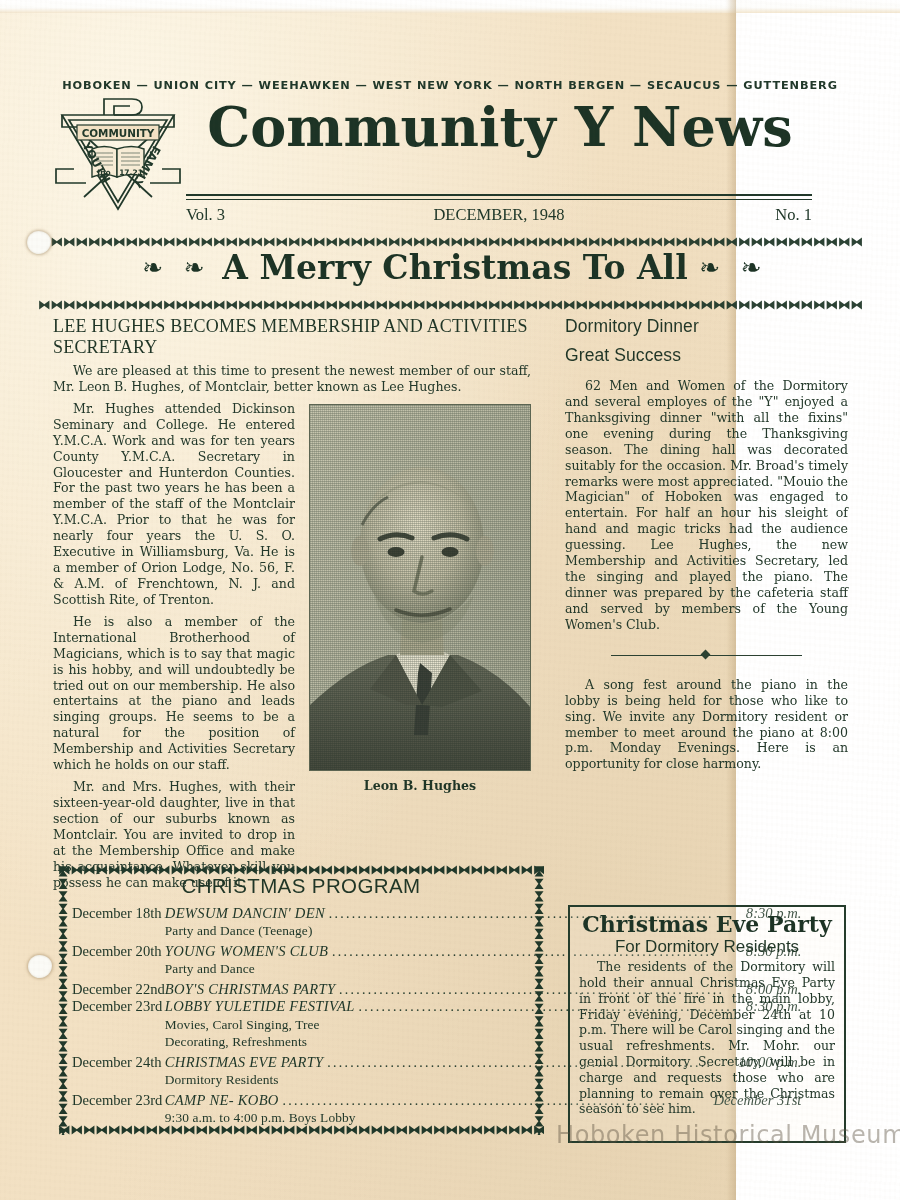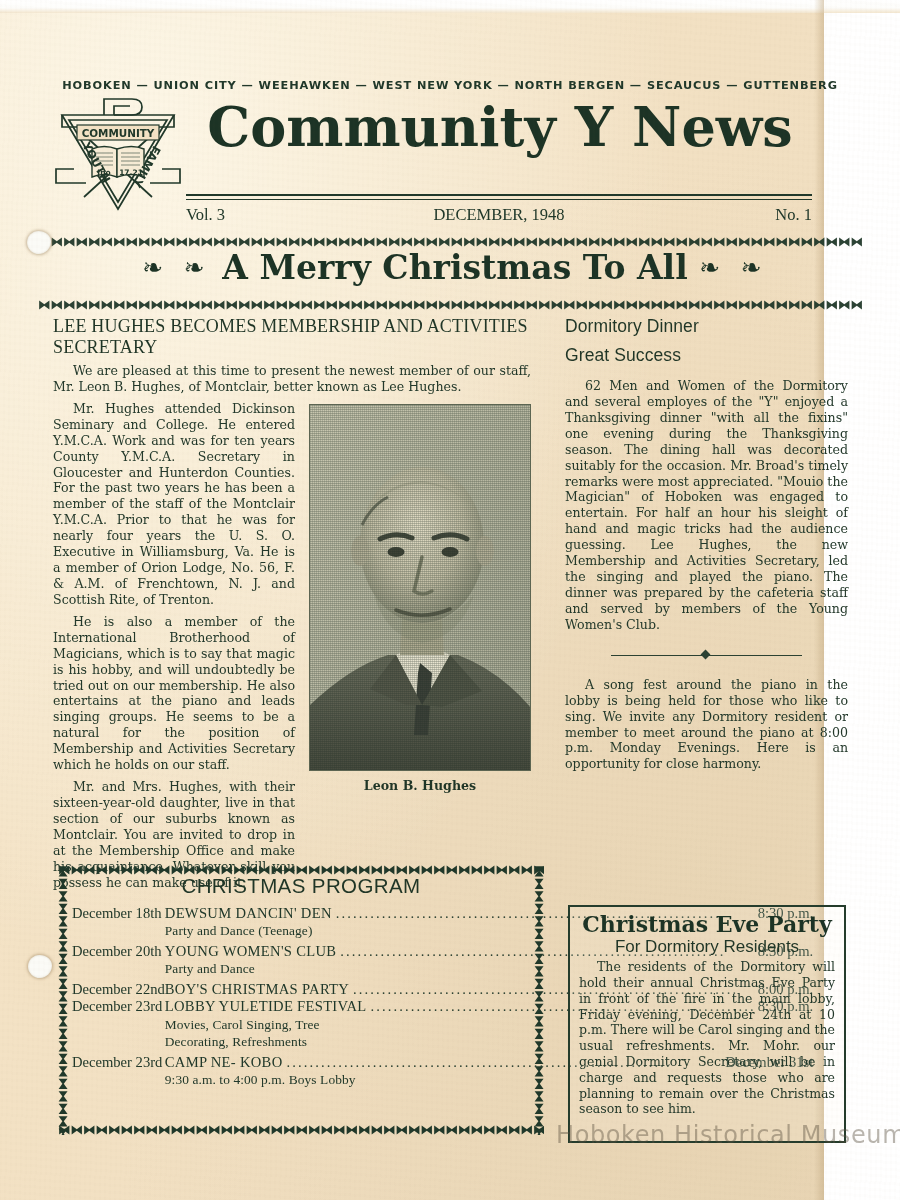--- a/index.html
+++ b/index.html
@@ -11,21 +11,21 @@
     width: 900px; height: 1200px;
     overflow: hidden;
     font-family: "Liberation Serif", "DejaVu Serif", serif;
     position: relative;
   }
 
   
   #page {
     position: absolute;
     left: 0; top: 0;
-    width: 824px; height: 1200px;
+    width: 736px; height: 1200px;
     background:
       radial-gradient(ellipse at 18% 12%, rgba(255,252,240,0.75) 0%, rgba(255,252,240,0) 55%),
       radial-gradient(ellipse at 88% 85%, rgba(226,206,172,0.55) 0%, rgba(226,206,172,0) 60%),
       linear-gradient(118deg, #f6e7cd 0%, #f4e3c6 30%, #f1dfc1 62%, #ecd9b8 100%);
     color: #1f3526;
   }
   #paper-top-edge {
     position: absolute; left: 0; top: 0; width: 900px; height: 13px;
     background: linear-gradient(180deg,#ffffff 0%, #fdfdfb 60%, #f3e6cf 100%);
   }
@@ -272,20 +272,21 @@
     font-size: 14.6px;
     white-space: nowrap;
     padding-top: 1px;
   }
   td.p-main { font-size: 14.6px; }
   .p-evtline {
     display: flex;
     align-items: center;
     width: 100%;
     white-space: nowrap;
+    font-style: italic;
   }
   .p-evt { letter-spacing: .3px; }
   .p-dots {
     flex: 1 1 auto;
     overflow: hidden;
     margin: 0 2px 0 4px;
     color: #2b4132;
     font-size: 14.6px;
     letter-spacing: 2.1px;
     white-space: nowrap;
@@ -546,20 +547,31 @@
             <td class="p-main">
               <div class="p-evtline">
                 <span class="p-evt">LOBBY YULETIDE FESTIVAL</span>
                 <span class="p-dots"></span>
                 <span class="p-time">8:30 p.m.</span>
               </div>
               <div class="p-note" style="white-space:normal;max-width:210px;line-height:1.28;">Movies, Carol Singing, Tree Decorating, Refreshments</div>
             </td>
           </tr>
           <tr>
+            <td class="p-date">December 24th</td>
+            <td class="p-main">
+              <div class="p-evtline">
+                <span class="p-evt">CHRISTMAS EVE PARTY</span>
+                <span class="p-dots"></span>
+                <span class="p-time">10:00 p.m.</span>
+              </div>
+              <div class="p-note">Dormitory Residents</div>
+            </td>
+          </tr>
+          <tr>
             <td class="p-date">December 23rd</td>
             <td class="p-main">
               <div class="p-evtline">
                 <span class="p-evt">CAMP NE- KOBO</span>
                 <span class="p-dots"></span>
                 <span class="p-time">December 31st</span>
               </div>
               <div class="p-note">9:30 a.m. to 4:00 p.m.   Boys Lobby</div>
             </td>
           </tr>

